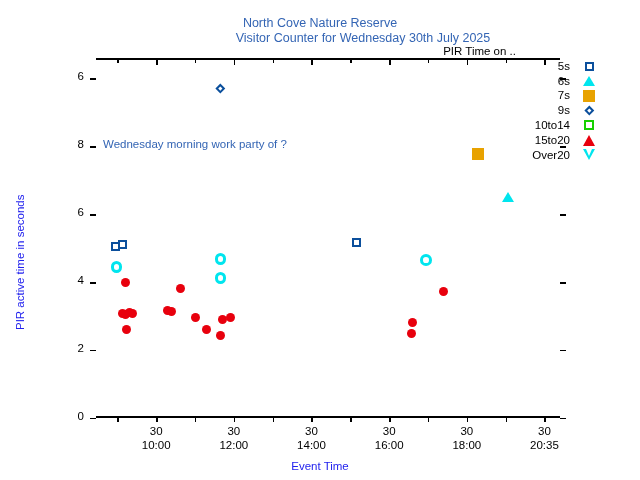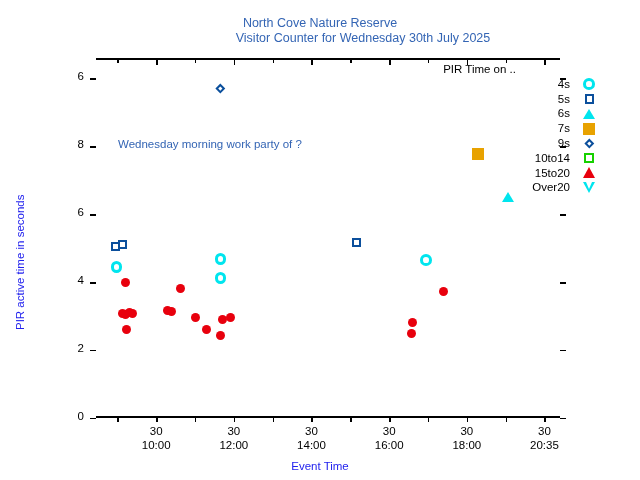--- a/index.html
+++ b/index.html
@@ -26,21 +26,21 @@
   #ytitle{position:absolute;color:#2222ee;font-size:11.5px;white-space:nowrap;
     transform:rotate(-90deg);transform-origin:left top;left:14px;top:330px;}
   #xtitle{position:absolute;color:#2222ee;font-size:11.5px;width:640px;text-align:center;left:0;top:460px;}
 
   #annot{position:absolute;color:#3465b4;font-size:11.5px;white-space:nowrap;}
 
   .mk{position:absolute;}
   .mk-circle{border-radius:50%;}
   .mk-tri{width:0;height:0;background:transparent !important;}
 
-  #legend{position:absolute;left:430px;top:62px;width:170px;}
+  #legend{position:absolute;left:430px;top:44px;width:170px;}
   .lgrow{position:relative;height:14.8px;}
   .lglabel{position:absolute;right:30px;top:0;text-align:right;color:#000;font-size:11.5px;white-space:nowrap;line-height:14.8px;}
   .lgmk{position:absolute;left:148px;top:0;width:22px;height:14.8px;}
   .lgmk .mk{left:50%;top:50%;}
 </style>
 </head>
 <body>
 
 <div id="root">
 
@@ -115,21 +115,21 @@
         <div class="mk mk-circle" style="width: 5.76px; height: 5.76px; background: transparent; border: 3.12px solid rgb(0, 229, 238); margin-left: -6px; left: 124.639px; top: 201.057px; margin-top: -6px;"></div>
         <div class="mk mk-circle" style="width: 5.76px; height: 5.76px; background: transparent; border: 3.12px solid rgb(0, 229, 238); margin-left: -6px; left: 124.639px; top: 220.075px; margin-top: -6px;"></div>
         <div class="mk mk-circle" style="width: 5.76px; height: 5.76px; background: transparent; border: 3.12px solid rgb(0, 229, 238); margin-left: -6px; left: 330.042px; top: 202.415px; margin-top: -6px;"></div>
         <div class="mk" style="width: 5.2px; height: 5.2px; border: 2.4px solid rgb(11, 79, 156); background: transparent; left: 19.8025px; top: 188.151px; margin-left: -4.5px; margin-top: -4.5px;"></div>
         <div class="mk" style="width: 5.2px; height: 5.2px; border: 2.4px solid rgb(11, 79, 156); background: transparent; left: 26.0151px; top: 186.113px; margin-left: -4.5px; margin-top: -4.5px;"></div>
         <div class="mk" style="width: 5.2px; height: 5.2px; border: 2.4px solid rgb(11, 79, 156); background: transparent; left: 260.151px; top: 184.075px; margin-left: -4.5px; margin-top: -4.5px;"></div>
         <div class="mk mk-tri" style="border-left: 6px solid transparent; border-right: 6px solid transparent; border-bottom: 10.56px solid rgb(0, 229, 238); left: 411.582px; top: 138.566px; margin-left: -6px; margin-top: -5px;"></div>
         <div class="mk" style="width: 12px; height: 12px; background: rgb(232, 162, 0); left: 382.46px; top: 95.7736px; margin-left: -6px; margin-top: -6px;"></div>
         <div class="mk" style="width: 2.67107px; height: 2.67107px; border: 2.2px solid rgb(11, 79, 156); background: transparent; transform: rotate(45deg); left: 124.251px; top: 30.566px; margin-left: -3.5px; margin-top: -3.5px;"></div>
       </div>
-    <div id="annot" style="left: 22px; top: 80.3019px;">Wednesday morning work party of ?</div>
+    <div id="annot" style="left: 7px; top: 80.3019px;">Wednesday morning work party of ?</div>
   </div>
 
   <div id="labels-y">
       <div class="ylab" style="left: 0px; width: 84px; top: 410px;">0</div>
       <div class="ylab" style="left: 0px; width: 84px; top: 342.075px;">2</div>
       <div class="ylab" style="left: 0px; width: 84px; top: 274.151px;">4</div>
       <div class="ylab" style="left: 0px; width: 84px; top: 206.226px;">6</div>
       <div class="ylab" style="left: 0px; width: 84px; top: 138.302px;">8</div>
       <div class="ylab" style="left: 0px; width: 84px; top: 70.3774px;">6</div>
     </div>
@@ -139,26 +139,20 @@
       <div class="xlab" style="left: 271.498px; top: 424px;"><span>30</span><br><span>14:00</span></div>
       <div class="xlab" style="left: 349.155px; top: 424px;"><span>30</span><br><span>16:00</span></div>
       <div class="xlab" style="left: 426.812px; top: 424px;"><span>30</span><br><span>18:00</span></div>
       <div class="xlab" style="left: 504.469px; top: 424px;"><span>30</span><br><span>20:35</span></div>
     </div>
 
   <div id="legend">
     <div class="lgrow">
       <div class="lglabel" style="right:84px;">PIR Time on ..</div>
     </div>
-      <div class="lgrow">
-        <div class="lglabel">4s</div>
-        <div class="lgmk">
-          <div class="mk mk-circle" style="width: 5.76px; height: 5.76px; background: transparent; border: 3.12px solid rgb(0, 229, 238); margin-left: -6px; left: 11px; top: 7.4px; margin-top: -6px;"></div>
-        </div>
-      </div>
       <div class="lgrow">
         <div class="lglabel">5s</div>
         <div class="lgmk">
           <div class="mk" style="width: 5.2px; height: 5.2px; border: 2.4px solid rgb(11, 79, 156); background: transparent; left: 11px; top: 7.4px; margin-left: -4.5px; margin-top: -4.5px;"></div>
         </div>
       </div>
       <div class="lgrow">
         <div class="lglabel">6s</div>
         <div class="lgmk">
           <div class="mk mk-tri" style="border-left: 6px solid transparent; border-right: 6px solid transparent; border-bottom: 10.56px solid rgb(0, 229, 238); left: 11px; top: 7.4px; margin-left: -6px; margin-top: -5px;"></div>

